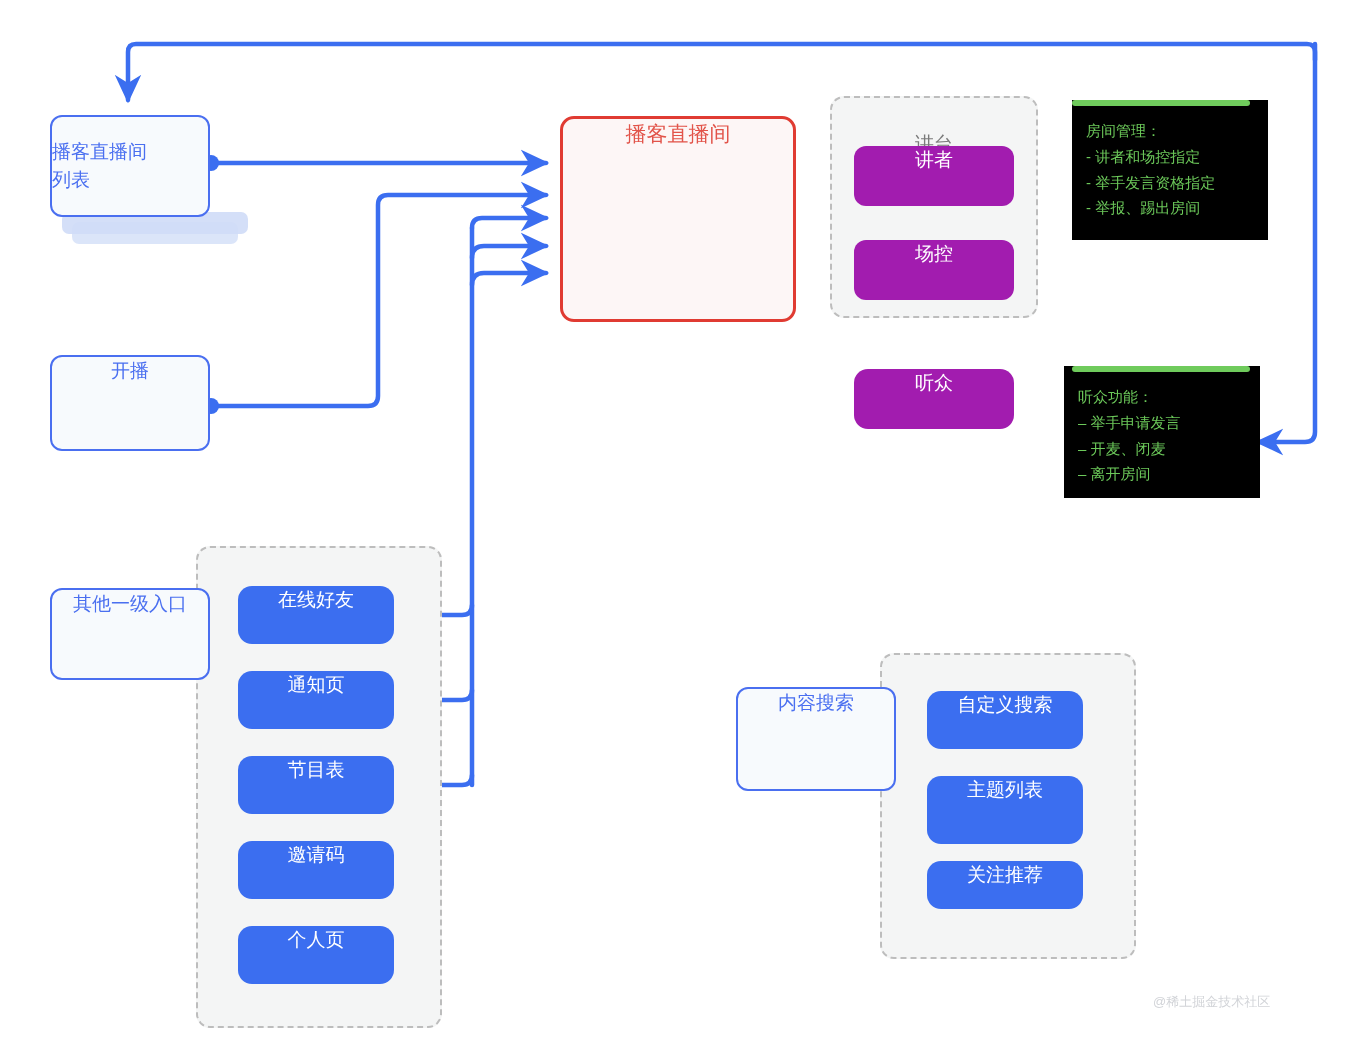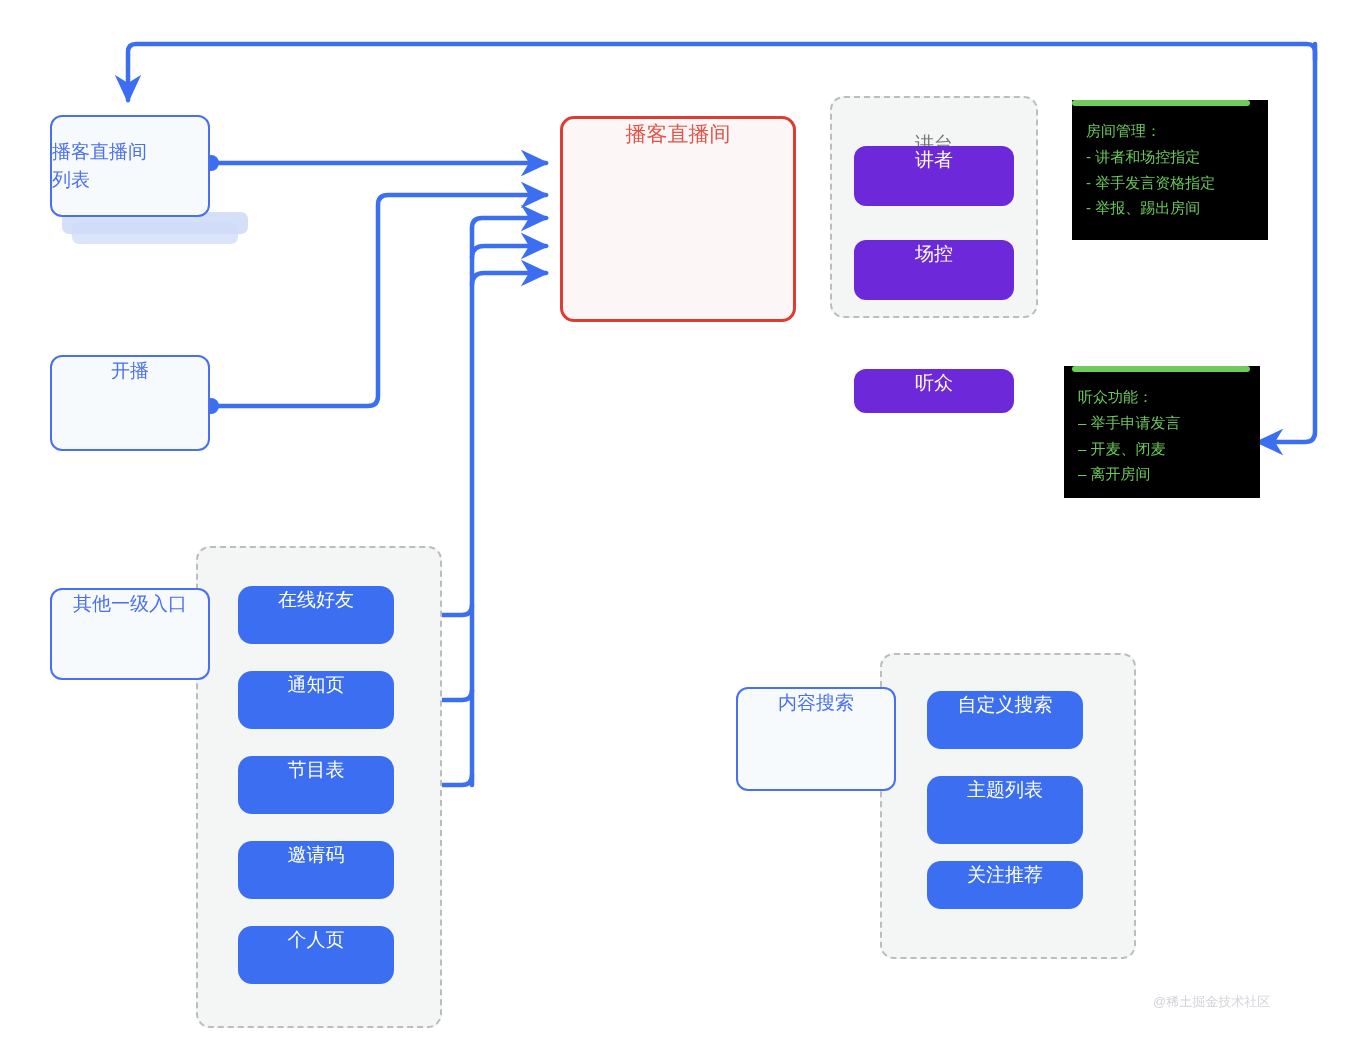--- a/index.html
+++ b/index.html
@@ -71,21 +71,21 @@
   .node-btn {
     background: #3b6ef0;
     border-radius: 14px;
     color: #ffffff;
     font-size: 19px;
     border: none;
   }
 
   
   .node-green {
-    background: #6d28d9;
+    background: #a21caf;
     border-radius: 12px;
     color: #ffffff;
     font-size: 19px;
   }
 
   
   .group-dashed {
     position: absolute;
     z-index: 2;
     box-sizing: border-box;
@@ -215,21 +215,21 @@
   <div class="group-dashed" style="left:830px; top:96px; width:208px; height:222px;">
     <div class="group-title" style="top:12px;margin-top:21px;">讲台</div>
   </div>
   <div class="node node-green" style="left:854px; top:146px; width:160px; height:60px;">
     <span>讲者</span>
   </div>
   <div class="node node-green" style="left:854px; top:240px; width:160px; height:60px;">
     <span>场控</span>
   </div>
 
-  <div class="node node-green" style="left:854px; top:369px; width:160px; height:44px;">
+  <div class="node node-green" style="left:854px; top:369px; width:160px; height:60px;border-radius:14px;">
     <span>听众</span>
   </div>
 
   <div class="note" style="left:1072px; top:100px; width:196px; height:140px;">
     <div class="note-line">房间管理：</div>
     <div class="note-line">- 讲者和场控指定</div>
     <div class="note-line">- 举手发言资格指定</div>
     <div class="note-line">- 举报、踢出房间</div>
   </div>
   <div class="note-bar" style="left:1072px; top:100px; width:178px;"></div>

